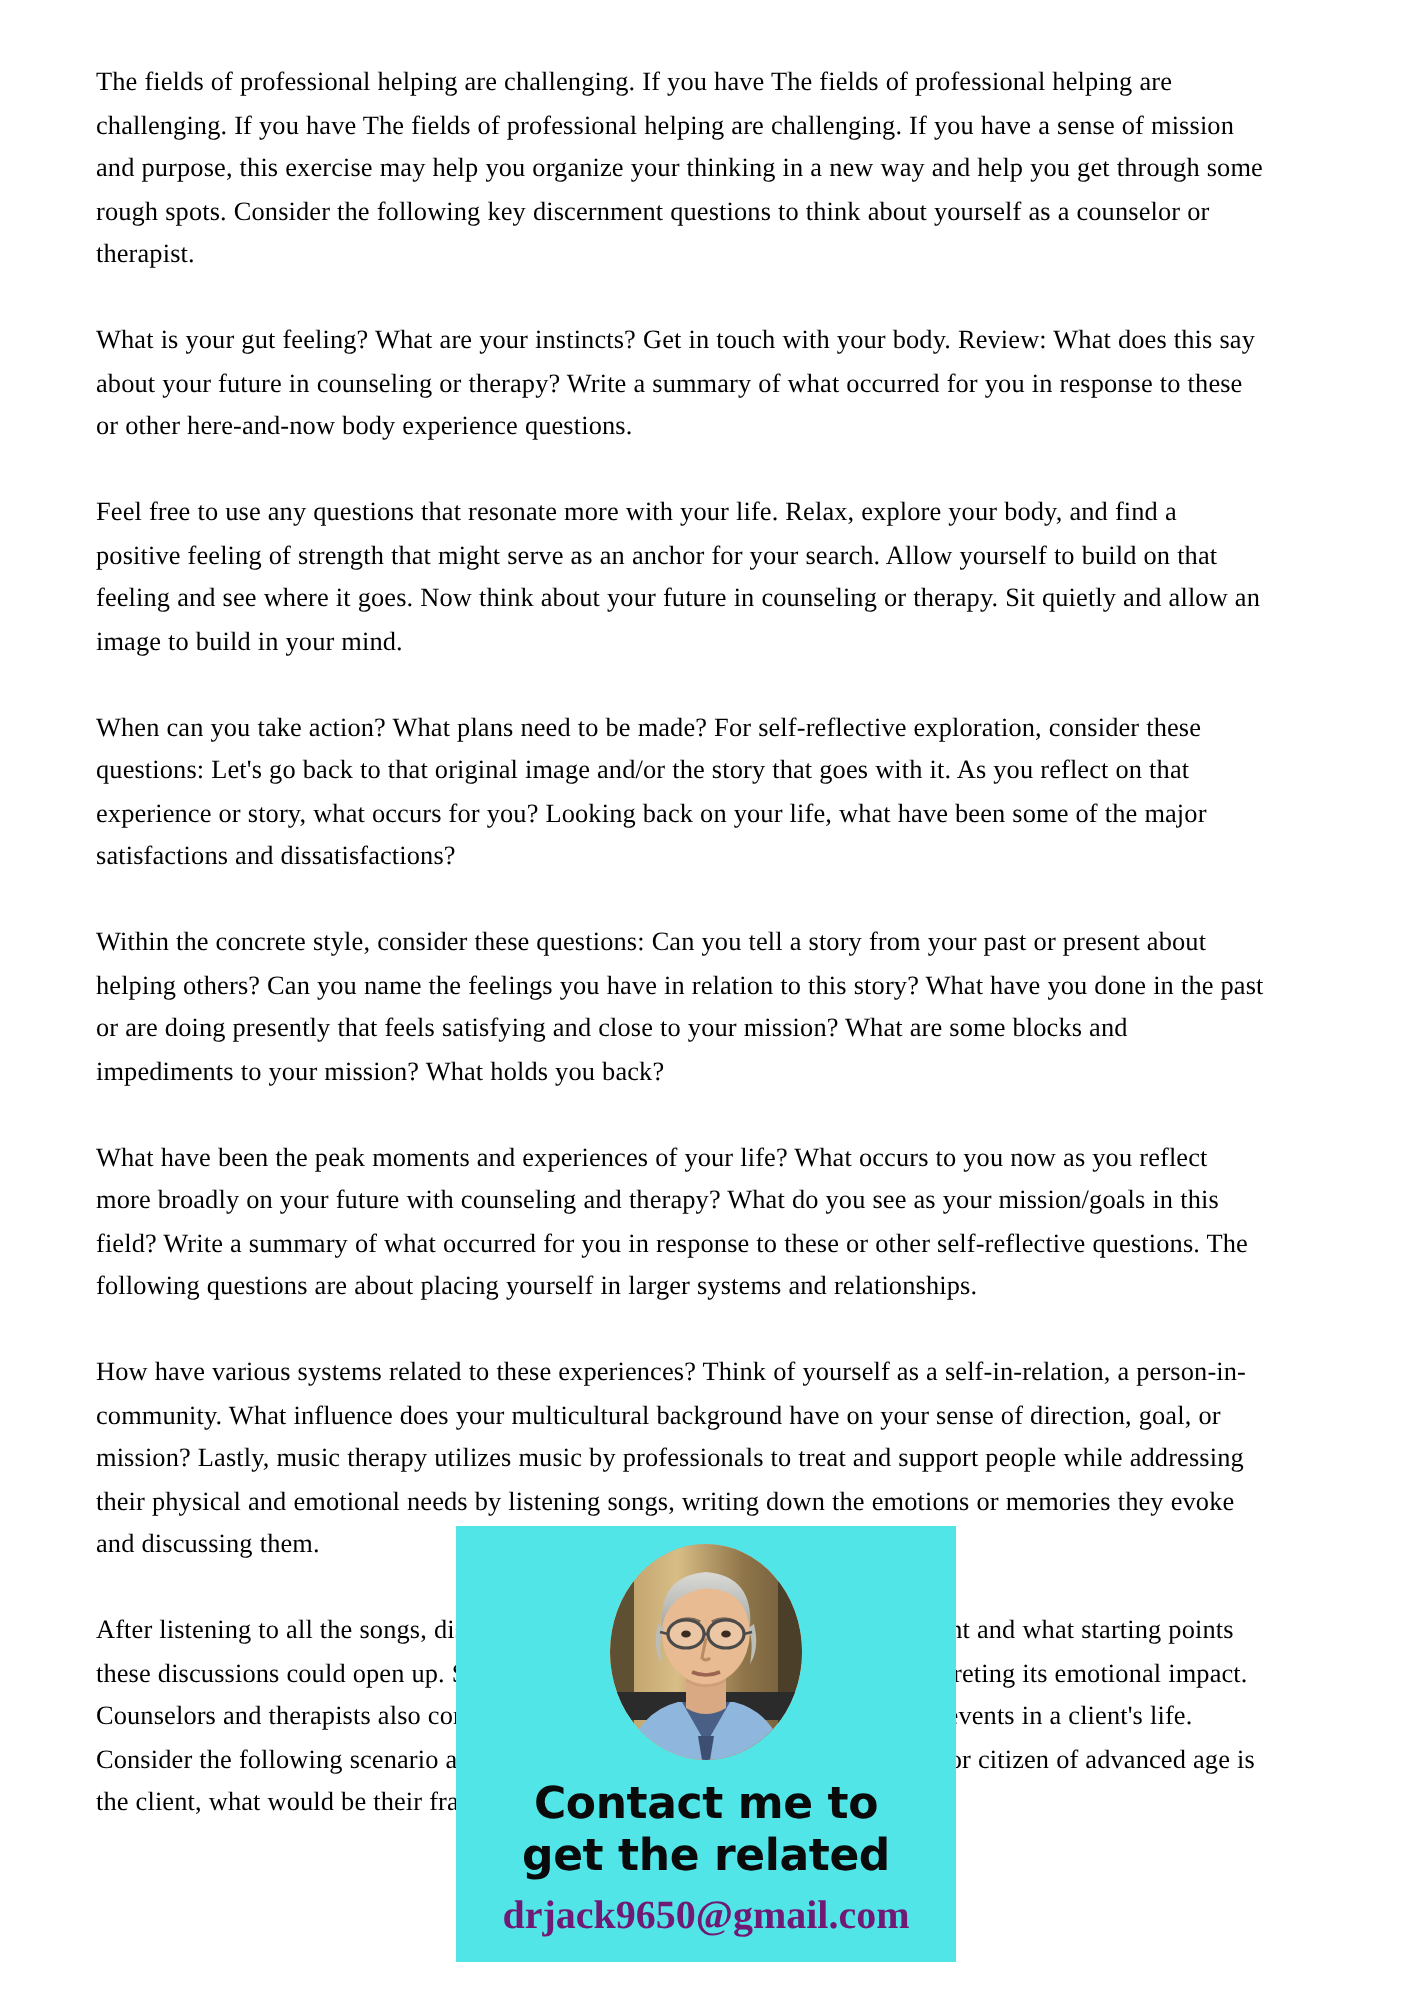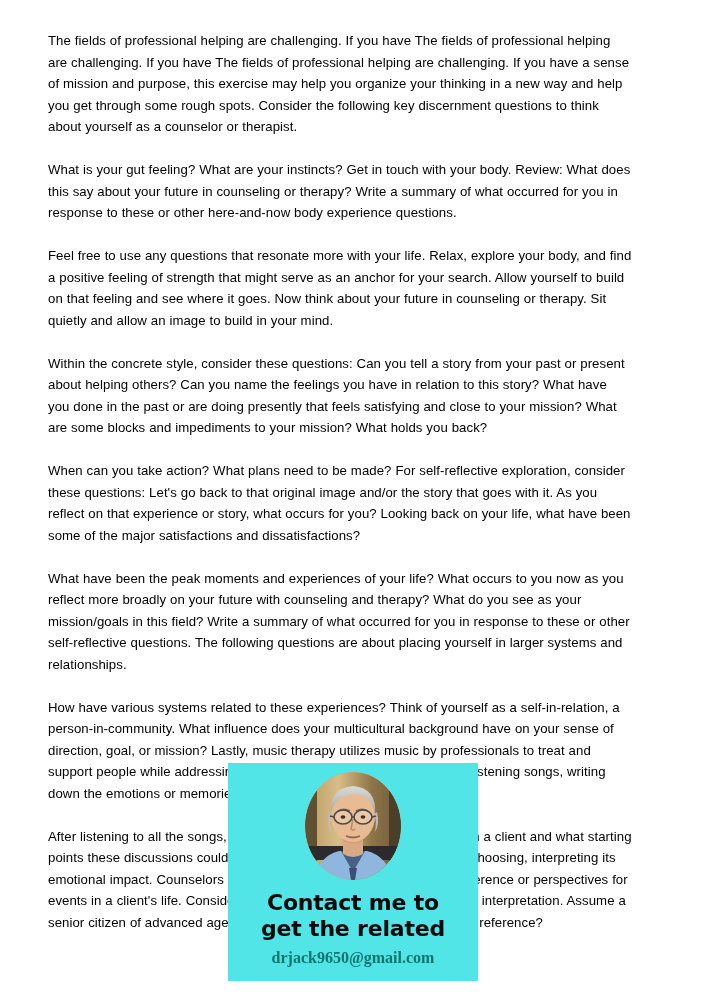--- a/index.html
+++ b/index.html
@@ -25,21 +25,21 @@
   }
 
   #document-body {
     position: absolute;
     left: 48px;
     top: 30px;
     width: 584px;
   }
 
   .paragraph {
-    font-family: Liberation Sans, sans-serif;
+    font-family: Liberation Serif, serif;
     font-size: 13.2px;
     line-height: 21.5px;
     color: #000000;
     text-align: left;
     margin: 0 0 21.5px 0;
     letter-spacing: 0.005em;
     word-spacing: 0.01em;
   }
 
   
@@ -79,37 +79,37 @@
     color: #0a0a0a;
     letter-spacing: -0.2px;
   }
   #overlay-headline .hl-line { display: block; white-space: nowrap; }
 
   #overlay-email {
     margin-top: 4px;
     text-align: center;
     font-family: "Liberation Serif", "DejaVu Serif", serif;
     font-weight: bold;
-    font-size: 16px;
+    font-size: 20px;
     line-height: 24px;
-    color: #0f766e;
+    color: #701a75;
     white-space: nowrap;
   }
 </style>
 </head>
 <body>
 
 <div id="document-page">
 
   <div id="document-body">
     <p class="paragraph">The fields of professional helping are challenging. If you have The fields of professional helping are challenging. If you have The fields of professional helping are challenging. If you have a sense of mission and purpose, this exercise may help you organize your thinking in a new way and help you get through some rough spots. Consider the following key discernment questions to think about yourself as a counselor or therapist.</p>
     <p class="paragraph">What is your gut feeling? What are your instincts? Get in touch with your body. Review: What does this say about your future in counseling or therapy? Write a summary of what occurred for you in response to these or other here-and-now body experience questions.</p>
     <p class="paragraph">Feel free to use any questions that resonate more with your life. Relax, explore your body, and find a positive feeling of strength that might serve as an anchor for your search. Allow yourself to build on that feeling and see where it goes. Now think about your future in counseling or therapy. Sit quietly and allow an image to build in your mind.</p>
+    <p class="paragraph">When can you take action? What plans need to be made? For self-reflective exploration, consider these questions: Let's go back to that original image and/or the story that goes with it. As you reflect on that experience or story, what occurs for you? Looking back on your life, what have been some of the major satisfactions and dissatisfactions?</p>
     <p class="paragraph">Within the concrete style, consider these questions: Can you tell a story from your past or present about helping others? Can you name the feelings you have in relation to this story? What have you done in the past or are doing presently that feels satisfying and close to your mission? What are some blocks and impediments to your mission? What holds you back?</p>
-    <p class="paragraph">When can you take action? What plans need to be made? For self-reflective exploration, consider these questions: Let's go back to that original image and/or the story that goes with it. As you reflect on that experience or story, what occurs for you? Looking back on your life, what have been some of the major satisfactions and dissatisfactions?</p>
     <p class="paragraph">What have been the peak moments and experiences of your life? What occurs to you now as you reflect more broadly on your future with counseling and therapy? What do you see as your mission/goals in this field? Write a summary of what occurred for you in response to these or other self-reflective questions. The following questions are about placing yourself in larger systems and relationships.</p>
     <p class="paragraph">How have various systems related to these experiences? Think of yourself as a self-in-relation, a person-in-community. What influence does your multicultural background have on your sense of direction, goal, or mission? Lastly, music therapy utilizes music by professionals to treat and support people while addressing their physical and emotional needs by listening songs, writing down the emotions or memories they evoke and discussing them.</p>
     <p class="paragraph">After listening to all the songs, discuss how you would discuss these with a client and what starting points these discussions could open up. Select a song or poem of your choosing, interpreting its emotional impact. Counselors and therapists also consider frames of reference or perspectives for events in a client's life. Consider the following scenario and then write an interpretation. Assume a senior citizen of advanced age is the client, what would be their frame of reference?</p>
   </div>
 
   <div id="contact-overlay">
 
     <div id="avatar">
       <svg width="96" height="108" viewBox="0 0 96 108">
         <defs>

